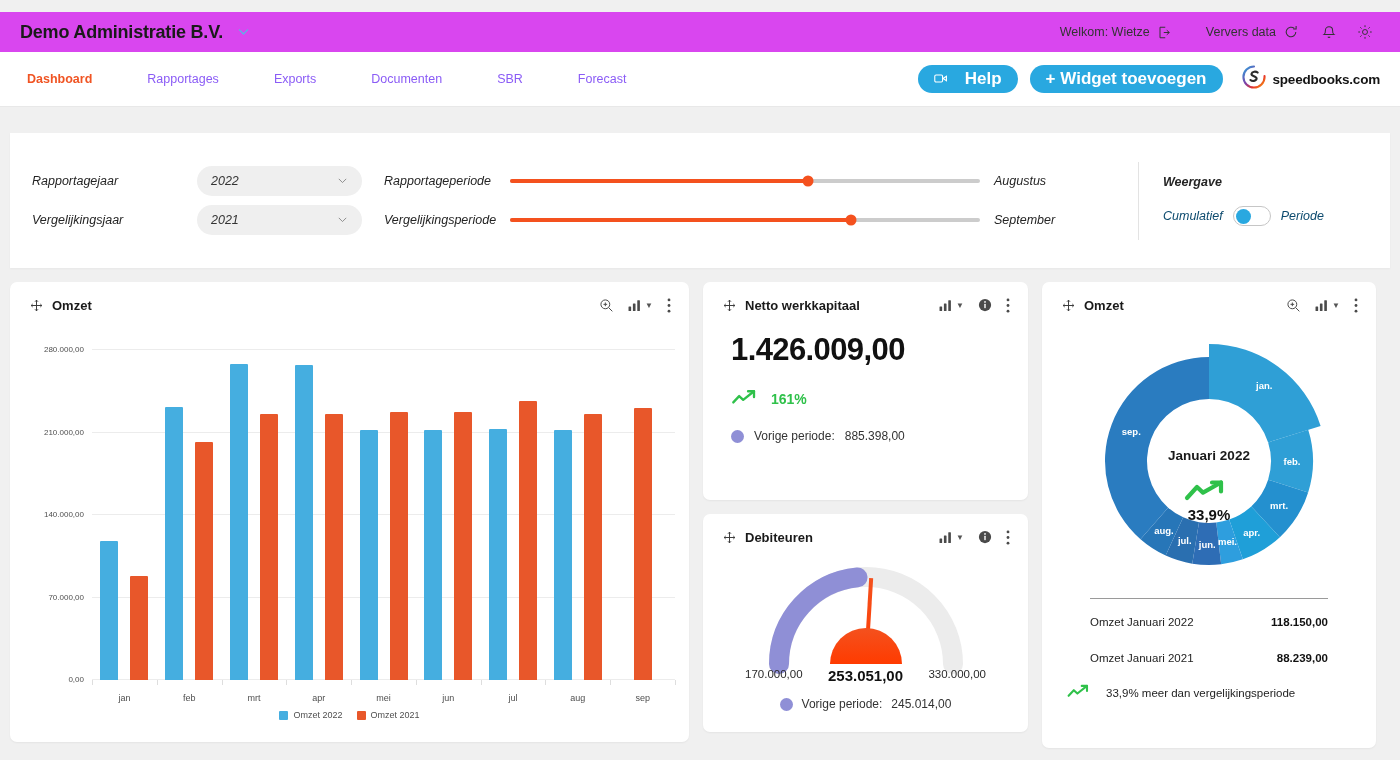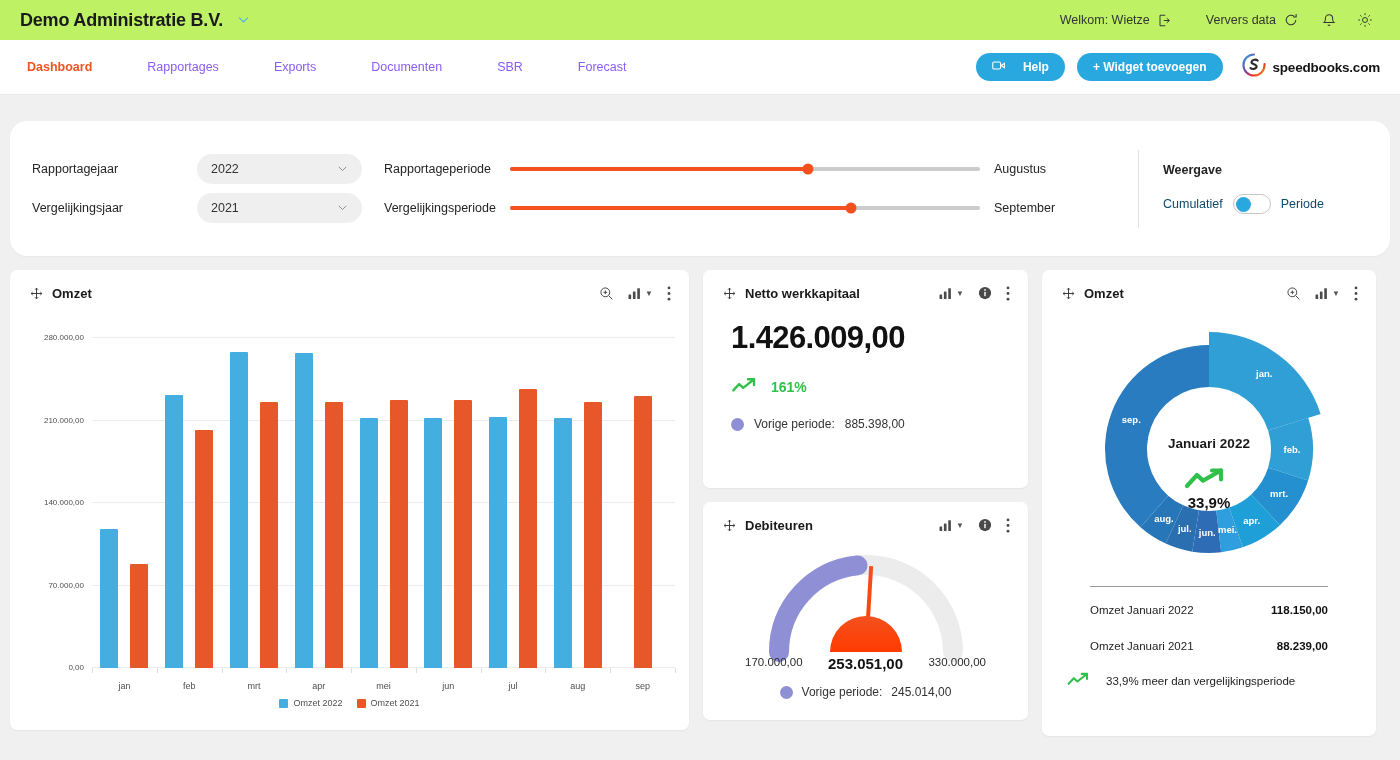--- a/index.html
+++ b/index.html
@@ -5,23 +5,23 @@
   * { box-sizing: border-box; margin: 0; padding: 0; }
   html, body {
     width: 1400px; height: 760px;
     background: #f0f0f0;
     font-family: "Liberation Sans", sans-serif;
     color: #222; overflow: hidden;
   }
 
   
   .topbar {
-    height: 40px; background: #bef264;
+    height: 40px; background: #d946ef;
     display: flex; align-items: center;
-    padding: 0 20px; position: relative;
+    padding: 0 20px; position: relative; margin-top: 12px;
   }
   .company-title { font-size: 18px; font-weight: bold; color: #1a1a1a; letter-spacing: -0.2px;}
   .caret-blue { margin-left: 14px; color: #5bb4e5; font-size: 13px; line-height: 1; }
   .topbar-right { margin-left: auto; display: flex; align-items: center; gap: 0px; }
   .welcome-txt { font-size: 12.5px; color: #333; }
   .icon-btn { display: inline-flex; align-items: center; justify-content: center;
               width: 30px; height: 28px; color: #333; }
   .topbar-gap { width: 26px; }
 
   
@@ -30,33 +30,34 @@
     display: flex; align-items: center;
     padding: 0 20px; border-bottom: 1px solid #e8e8e8;
   }
   .nav-items { display: flex; align-items: center; }
   .nav-item { font-size: 12.5px; color: #8b5cf6; padding: 0 0; margin-right: 55px; white-space: nowrap;}
   .nav-item:first-child { margin-left: 7px; }
   .nav-item.active { color: #f05423; font-weight: bold; }
   .nav-right { margin-left: auto; display: flex; align-items: center; gap: 12px; }
   .pill {
     border-radius: 18px; background: #29a8e0; color: #fff;
-    font-size: 12px; font-weight: bold; height: 28px;
+    font-size: 17px; font-weight: bold; height: 28px;
     display: inline-flex; align-items: center; padding: 0 16px; gap: 17px;
     white-space: nowrap;
   }
   .brandbox { display: flex; align-items: center; gap: 6px; margin-left: 6px; }
   .brandtxt { font-size: 13.5px; font-weight: bold; color: #141414; letter-spacing: -0.2px;}
 
   
   .content { padding: 26px 10px 0 10px; }
   .filter-card {
-    background: #fff; border-radius: 17px; height: 135px;
+    background: #fff; border-radius: 0; height: 135px;
     display: flex; align-items: center; padding: 0 12px;
     box-shadow: 0 1px 2px rgba(0,0,0,0.04);
+    font-style: italic;
   }
   .fc-col-labels { width: 175px; padding-left: 10px; }
   .fc-row { height: 39px; display: flex; align-items: center; }
   .fc-label { font-size: 12.5px; color: #242424; font-weight: 500;}
   .fc-col-selects { width: 175px; }
   .select-box {
     width: 165px; height: 30px; background: #efefef; border-radius: 15px;
     display: flex; align-items: center; padding: 0 14px;
     font-size: 12.5px; color: #333;
   }

